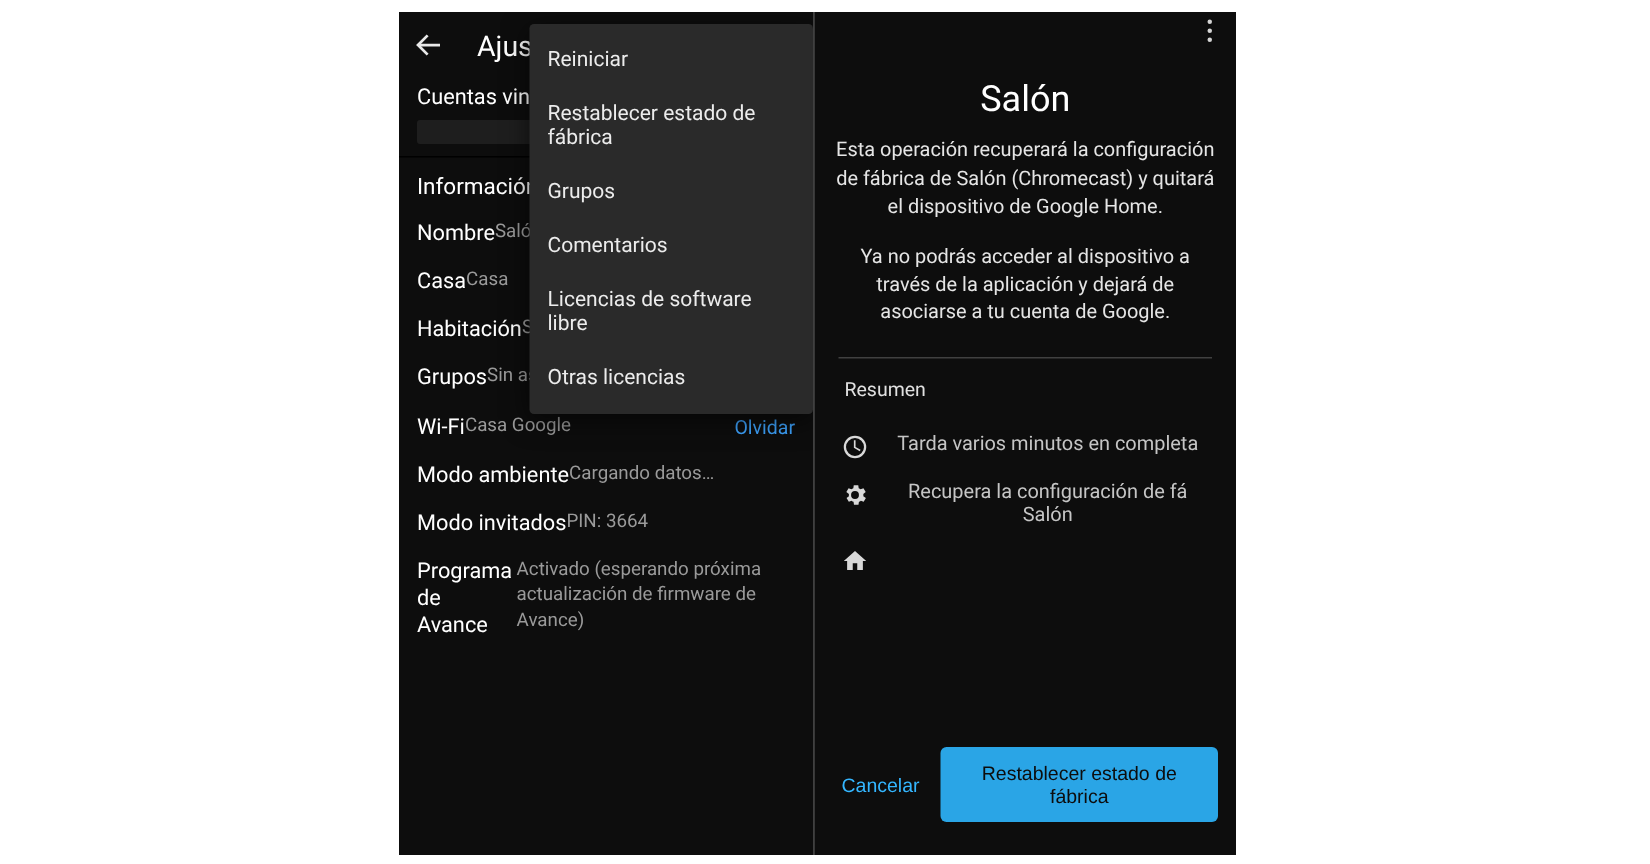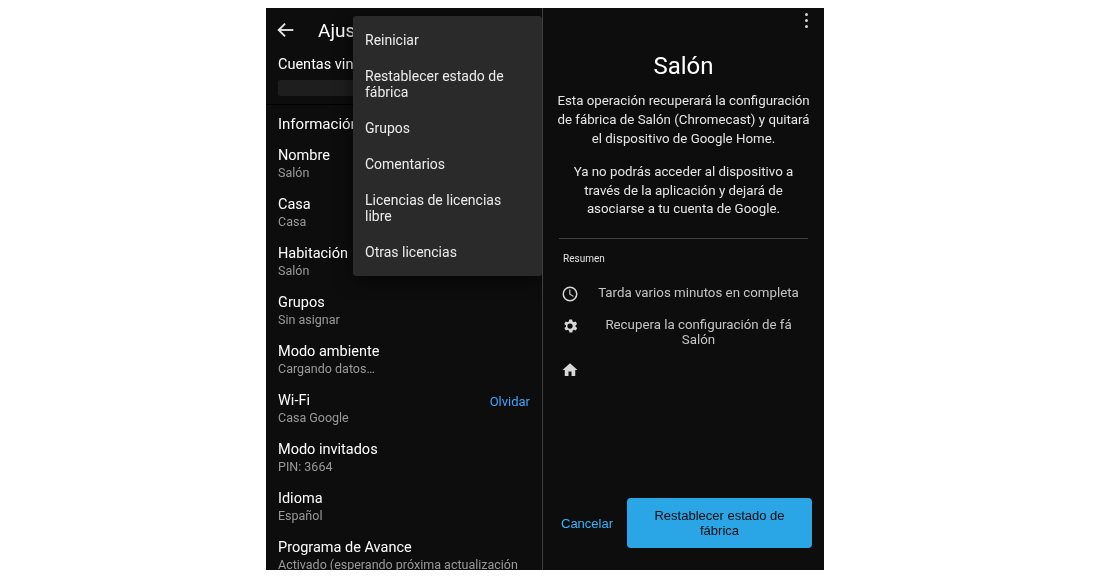--- a/index.html
+++ b/index.html
@@ -70,21 +70,21 @@
     color: #fff;
     padding: 10px 12px 6px 12px;
     border-top: 1px solid #000;
   }
   .setting-row {
     padding: 8px 12px 6px 12px;
     display: flex;
     justify-content: space-between;
     align-items: flex-start;
   }
-  .setting-row .col { display: flex; flex-direction: column; }
+  .setting-row .col { display: flex; }
   .setting-title { font-size: 14.5px; color: #fff; line-height: 1.25; }
   .setting-sub   { font-size: 12.5px; color: #9a9a9a; line-height: 1.35; }
   .link-action { font-size: 13px; color: #3ea4ff; cursor: pointer; padding-top: 2px; }
 
   
   .menu {
     position: absolute;
     top: 8px;
     left: 87px;   
     width: 189px;
@@ -128,21 +128,21 @@
     line-height: 1.42;
     color: #e5e5e5;
     text-align: center;
   }
   .right-para + .right-para { margin-top: 14px; }
   .divider {
     border: none;
     border-top: 1px solid #404040;
     margin: 19px 2px 14px 2px;
   }
-  .resumen-label { font-size: 10px; color: #e0e0e0; margin-bottom: 14px; margin-left: 6px; }
+  .resumen-label { font-size: 13px; color: #e0e0e0; margin-bottom: 14px; margin-left: 6px; }
   .summary-item {
     display: flex;
     align-items: flex-start;
     padding: 7px 2px 7px 4px;
     gap: 10px;
   }
   .summary-item .icon {
     width: 18px; height: 18px; flex: 0 0 18px;
     color: #d8d8d8;
     display: flex; align-items: center; justify-content: center;
@@ -222,60 +222,54 @@
 
       <div class="setting-row">
         <div class="col">
           <span class="setting-title">Grupos</span>
           <span class="setting-sub">Sin asignar</span>
         </div>
       </div>
 
       <div class="setting-row">
         <div class="col">
+          <span class="setting-title">Wi-Fi</span>
+          <span class="setting-sub">Casa Google</span>
+        </div>
+        <span class="link-action">Olvidar</span>
+      </div>
+
+      <div class="setting-row">
+        <div class="col">
           <span class="setting-title">Modo ambiente</span>
           <span class="setting-sub">Cargando datos…</span>
         </div>
       </div>
 
       <div class="setting-row">
         <div class="col">
-          <span class="setting-title">Wi-Fi</span>
-          <span class="setting-sub">Casa Google</span>
-        </div>
-        <span class="link-action">Olvidar</span>
-      </div>
-
-      <div class="setting-row">
-        <div class="col">
           <span class="setting-title">Modo invitados</span>
           <span class="setting-sub">PIN: 3664</span>
         </div>
       </div>
 
-      <div class="setting-row">
-        <div class="col">
-          <span class="setting-title">Idioma</span>
-          <span class="setting-sub">Español</span>
-        </div>
-      </div>
 
       <div class="setting-row">
         <div class="col">
           <span class="setting-title">Programa de Avance</span>
           <span class="setting-sub">Activado (esperando próxima actualización de firmware de Avance)</span>
         </div>
       </div>
 
       <div class="menu">
         <div class="menu-item">Reiniciar</div>
         <div class="menu-item">Restablecer estado de fábrica</div>
         <div class="menu-item">Grupos</div>
         <div class="menu-item">Comentarios</div>
-        <div class="menu-item">Licencias de licencias libre</div>
+        <div class="menu-item">Licencias de software libre</div>
         <div class="menu-item">Otras licencias</div>
       </div>
     </div>
 
     <div class="phone phone-right">
       <div class="kebab">
           <i></i>
           <i></i>
           <i></i>
         </div>

